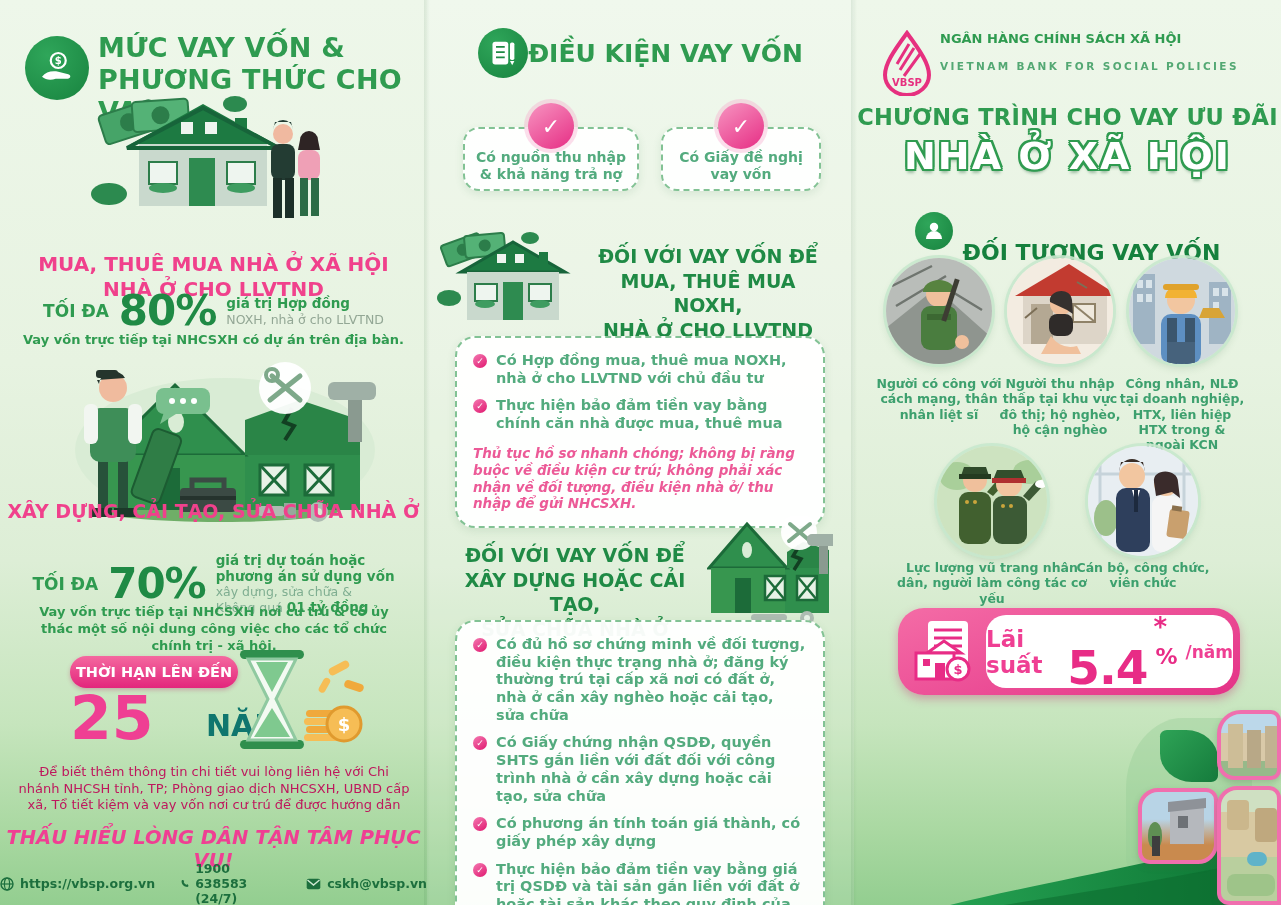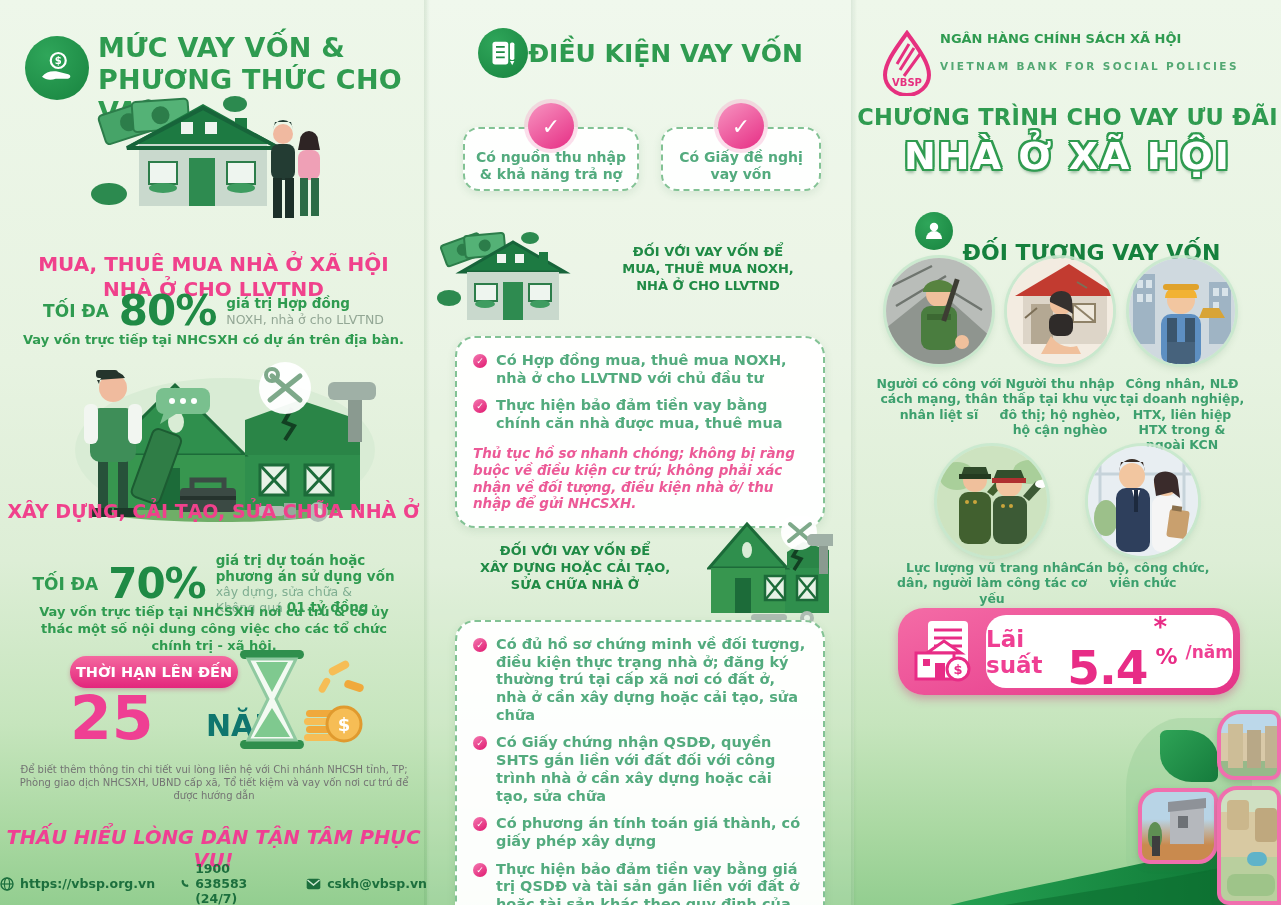--- a/index.html
+++ b/index.html
@@ -32,38 +32,38 @@
   .max-desc{text-align:left;line-height:1.2;}
   .d-bold{font-size:13.5px;font-weight:800;color:#2f9b50;}
   .d-light{font-size:12.5px;color:#93a795;}
   .d-mid{font-size:12.5px;color:#7fae91;}
   .green-note{font-size:13px;font-weight:800;color:#2f9b50;line-height:1.3;}
   .ribbon{left:70px;top:656px;width:168px;height:32px;border-radius:16px;
     background:linear-gradient(180deg,#f4699f,#e3257c);display:flex;align-items:center;justify-content:center;
     color:#fff;font-size:14.5px;font-weight:800;box-shadow:0 2px 4px rgba(180,30,100,.3);}
   .term-val{left:70px;top:688px;font-size:60px;font-weight:800;color:#ef3f93;line-height:1;}
   .term-unit{left:162px;top:708px;font-size:30px;font-weight:800;color:#0f766e;margin-left:44px;}
-  .contact-note{left:18px;top:764px;width:392px;font-size:10px;color:#737373;line-height:1.28;}
+  .contact-note{left:18px;top:764px;width:392px;font-size:13px;color:#be185d;line-height:1.28;}
   .slogan{left:0;top:826px;width:100%;font-size:19.5px;font-weight:800;font-style:italic;color:#ef3f93;}
   .lp-footer{left:0;top:861px;width:100%;display:flex;justify-content:center;gap:26px;
     font-size:12.5px;font-weight:700;color:#1c6f3d;align-items:center;}
   .lp-footer .f-item{display:flex;align-items:center;gap:6px;}
 
   
   .mp-header{left:0;top:28px;width:100%;display:flex;align-items:center;justify-content:center;}
   .mp-icon{width:50px;height:50px;border-radius:50%;background:radial-gradient(circle at 35% 30%,#2fa65a,#18833f);
     display:flex;align-items:center;justify-content:center;flex:0 0 auto;}
   .mp-title{font-size:25px;font-weight:800;color:#2f9b50;}
   .cond-card{top:127px;height:64px;border:2px dashed #82c294;border-radius:16px;background:rgba(255,255,255,.95);
     box-shadow:0 3px 8px rgba(60,120,70,.12);display:flex;align-items:center;justify-content:center;padding-top:14px;box-sizing:border-box;}
   .cond-card .cond-text{font-size:14px;font-weight:600;color:#53ab7e;line-height:1.25;text-align:center;padding:0 8px;}
   .check-badge{position:absolute;top:-26px;left:50%;transform:translateX(-50%);width:46px;height:46px;border-radius:50%;
     background:linear-gradient(145deg,#f795c1,#e62d84);display:flex;align-items:center;justify-content:center;
     color:#fff;font-size:22px;font-weight:800;box-shadow:0 0 0 4px rgba(246,160,200,.35);}
-  .sec-head{font-weight:800;color:#1f8a45;font-size:13px;line-height:1.3;text-align:center;}
+  .sec-head{font-weight:800;color:#1f8a45;font-size:19px;line-height:1.3;text-align:center;}
   .dash-card{border:2px dashed #82c294;border-radius:20px;background:rgba(255,255,255,.96);
     box-shadow:0 3px 8px rgba(60,120,70,.12);padding:14px 16px;box-sizing:border-box;}
   .bullet{display:flex;gap:9px;margin-bottom:10px;}
   .bullet:last-child{margin-bottom:0;}
   .b-ico{flex:0 0 14px;width:14px;height:14px;border-radius:50%;margin-top:2px;
     background:linear-gradient(145deg,#f47ab2,#e0186f);color:#fff;font-size:9px;font-weight:800;
     display:flex;align-items:center;justify-content:center;}
   .b-text{font-size:14.5px;color:#53ab7e;line-height:1.22;font-weight:600;}
   .card-note{font-size:13.5px;font-style:italic;color:#ec5a97;line-height:1.25;margin-top:12px;font-weight:600;}
 
@@ -399,21 +399,21 @@
         </g>
       <rect x="44" y="98" width="36" height="7" rx="3.5" fill="#aebcb2"></rect>
       <circle cx="100" cy="102" r="7" fill="#aebcb2"></circle>
         <circle cx="100" cy="102" r="3" fill="#e7f2e6"></circle>
     </svg>
   </div>
 
   <div class="abs dash-card" style="left:28px;top:620px;width:370px;">
     <div class="bullet">
       <span class="b-ico">✓</span>
-      <span class="b-text">Có đủ hồ sơ chứng minh về đối tượng, điều kiện thực trạng nhà ở; đăng ký thường trú tại cấp xã nơi có đất ở, nhà ở cần xây dựng hoặc cải tạo, sửa chữa</span>
+      <span class="b-text">Có đủ hồ sơ chứng minh về đối tượng, điều kiện thực trạng nhà ở; đăng ký thường trú tại cấp xã nơi có đất ở, nhà ở cần xây nghèo hoặc cải tạo, sửa chữa</span>
     </div>
     <div class="bullet">
       <span class="b-ico">✓</span>
       <span class="b-text">Có Giấy chứng nhận QSDĐ, quyền SHTS gắn liền với đất đối với công trình nhà ở cần xây dựng hoặc cải tạo, sửa chữa</span>
     </div>
     <div class="bullet">
       <span class="b-ico">✓</span>
       <span class="b-text">Có phương án tính toán giá thành, có giấy phép xây dựng</span>
     </div>
     <div class="bullet">

